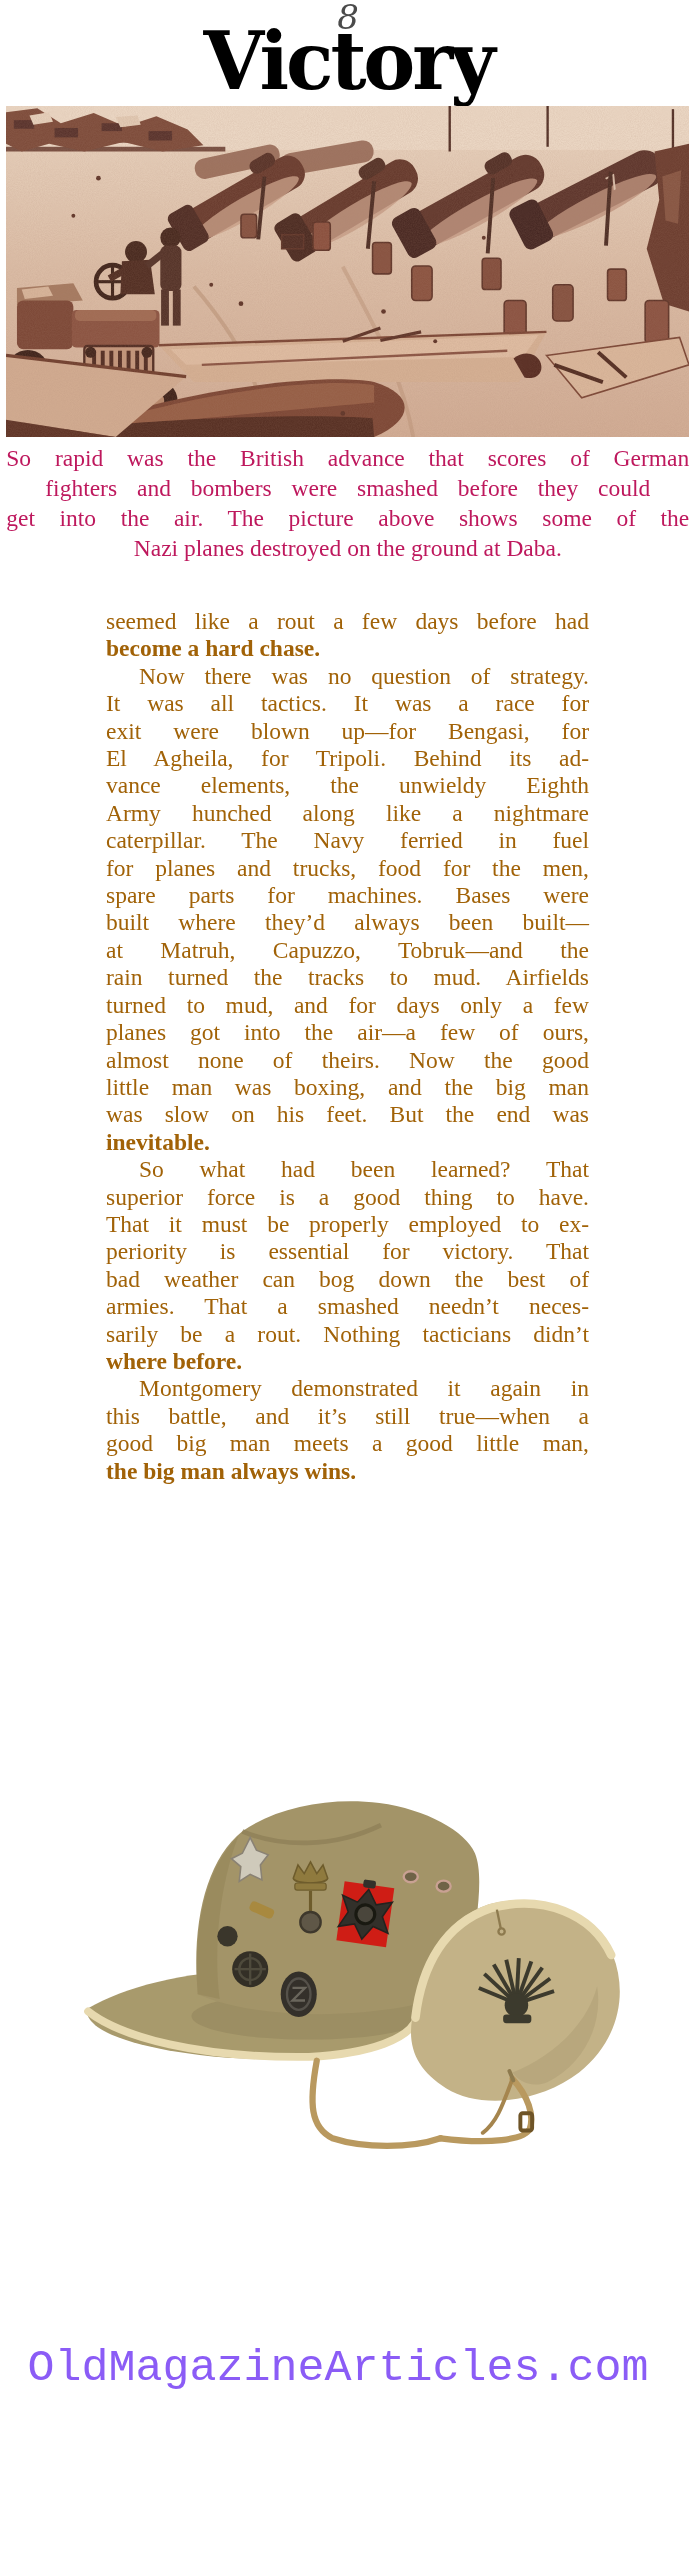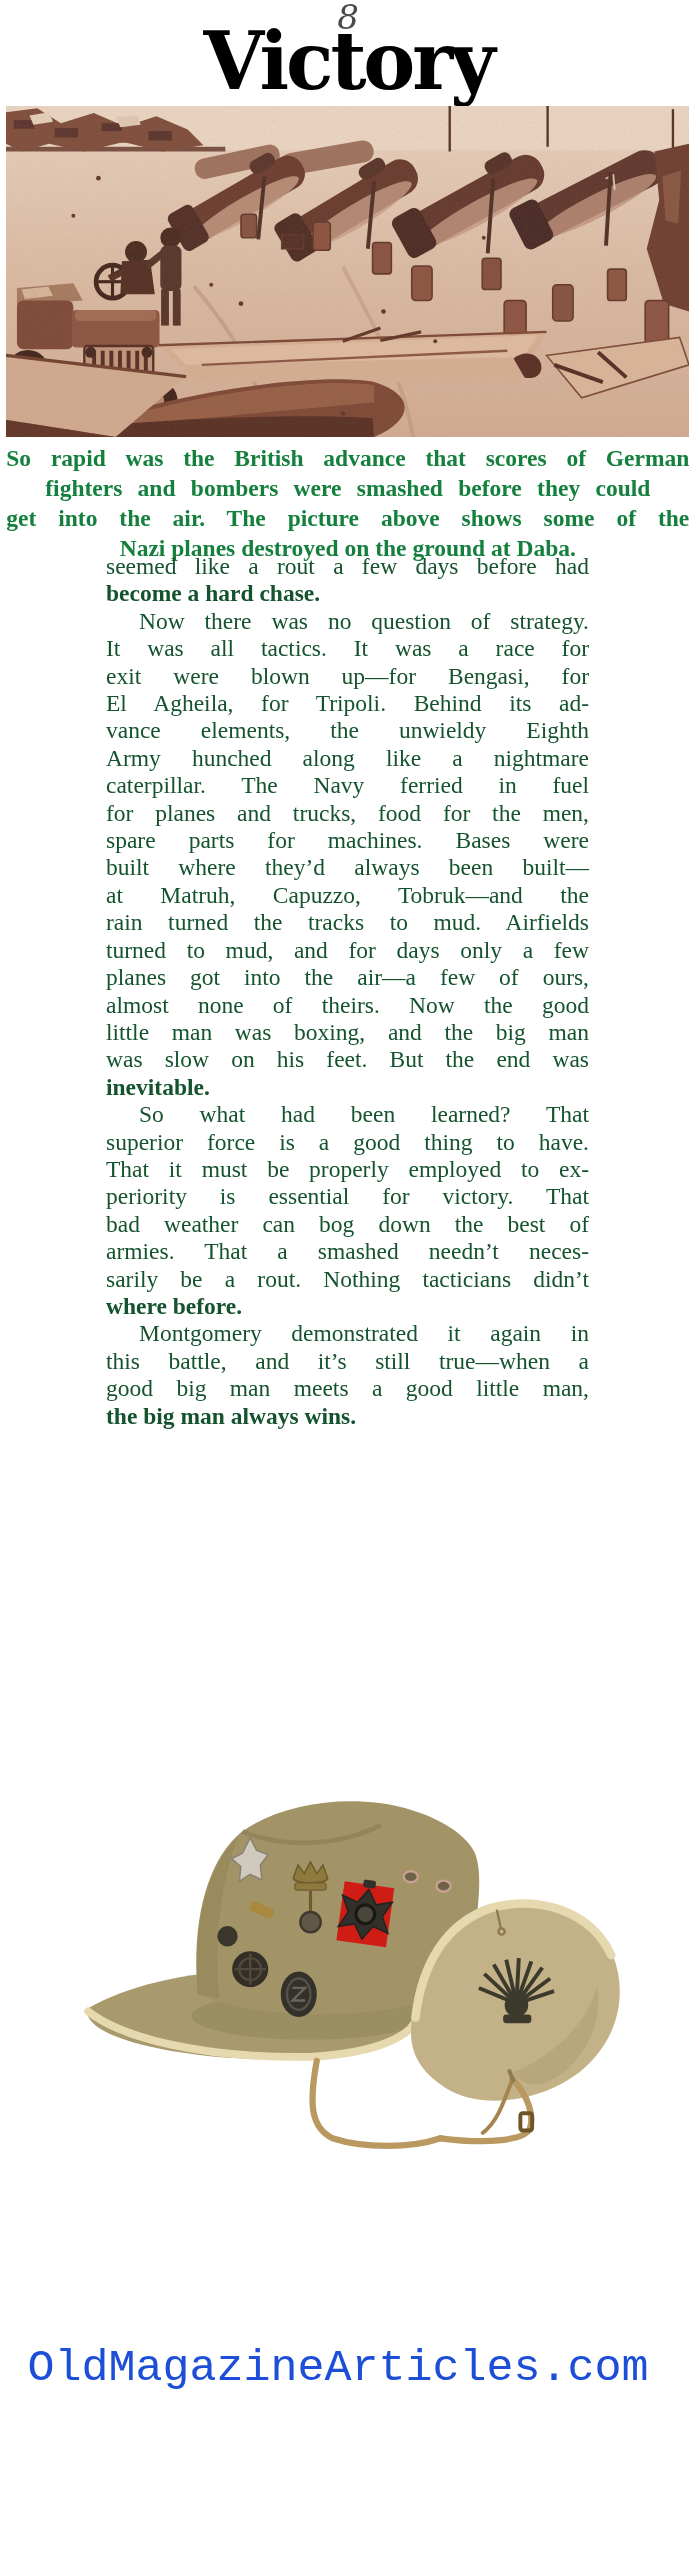--- a/index.html
+++ b/index.html
@@ -28,45 +28,45 @@
     letter-spacing:-3.1px;
     color:#000000;
     transform:scaleY(1.02);
   }
   .photo{
     position:absolute;top:106px;left:6.3px;width:683px;height:331px;
   }
   .photo svg{display:block;width:100%;height:100%;}
   .caption{
     position:absolute;top:443px;left:6.3px;width:683px;
-    font-weight:bold;
+    font-weight:normal;
     font-size:23.5px;line-height:30px;
-    color:#15803d;
+    color:#be185d;
   }
   .caption .cap-line{text-align:justify;text-align-last:justify;}
   .caption .cap-line:nth-child(2){padding:0 39px;}
   .caption .cap-line:nth-child(4){text-align:left;text-align-last:center;}
   .article{
-    position:absolute;top:553px;left:106px;width:483px;
+    position:absolute;top:608px;left:106px;width:483px;
     font-size:23.5px;line-height:27.4px;
-    color:#14532d;
+    color:#a16207;
   }
   .article .body-line{text-align:justify;text-align-last:justify;white-space:normal;}
   .article .body-line.ind{text-indent:33px;}
   .article .body-line.end{text-align-last:left;font-weight:bold;}
   .hat{
     position:absolute;top:1759px;left:74px;width:556px;height:396px;
   }
   .hat svg{display:block;width:100%;height:100%;}
   .site-footer{
     position:absolute;top:2344px;left:0;width:676px;
     text-align:center;
     font-family:"Liberation Mono", monospace;
     font-size:45px;line-height:49px;
-    color:#1d4ed8;
+    color:#8b5cf6;
     letter-spacing:0px;
   }
 </style>
 </head>
 <body>
 
 <div class="page">
 
   <div class="page-number">8</div>
 

